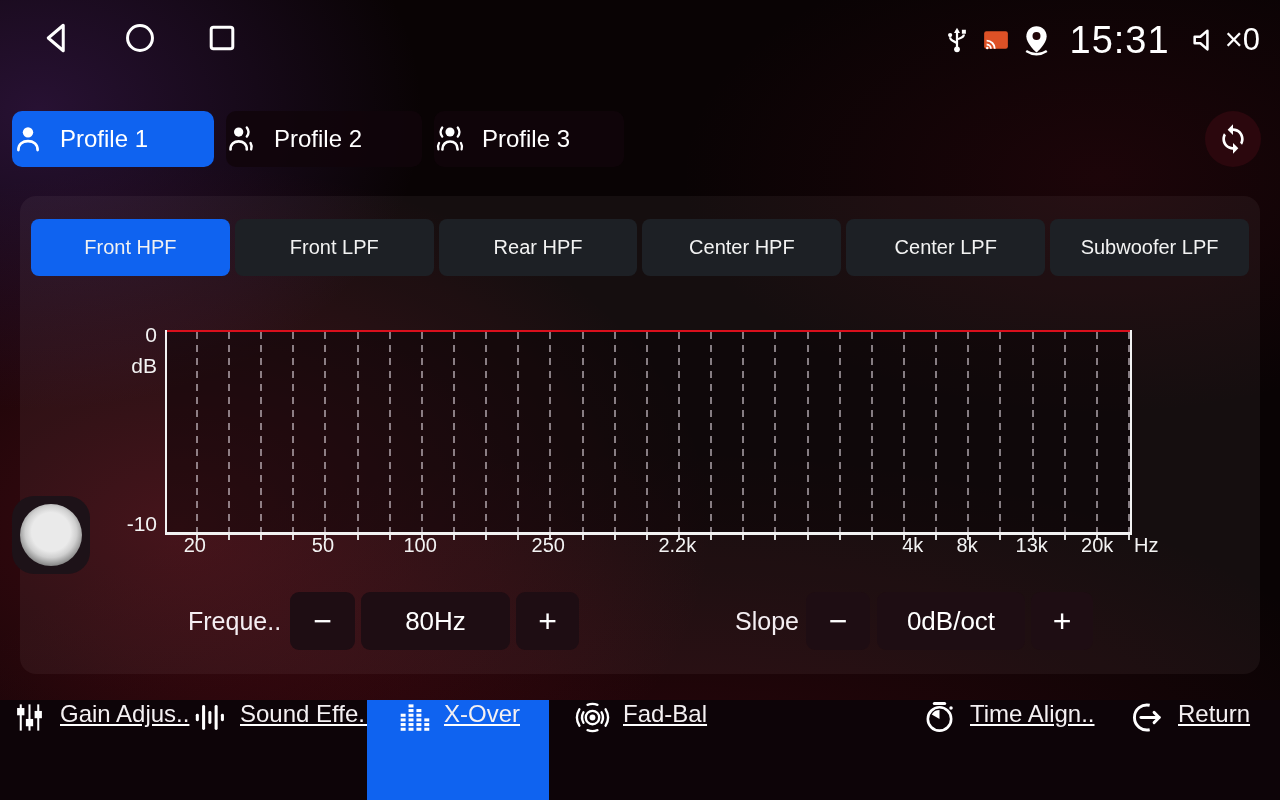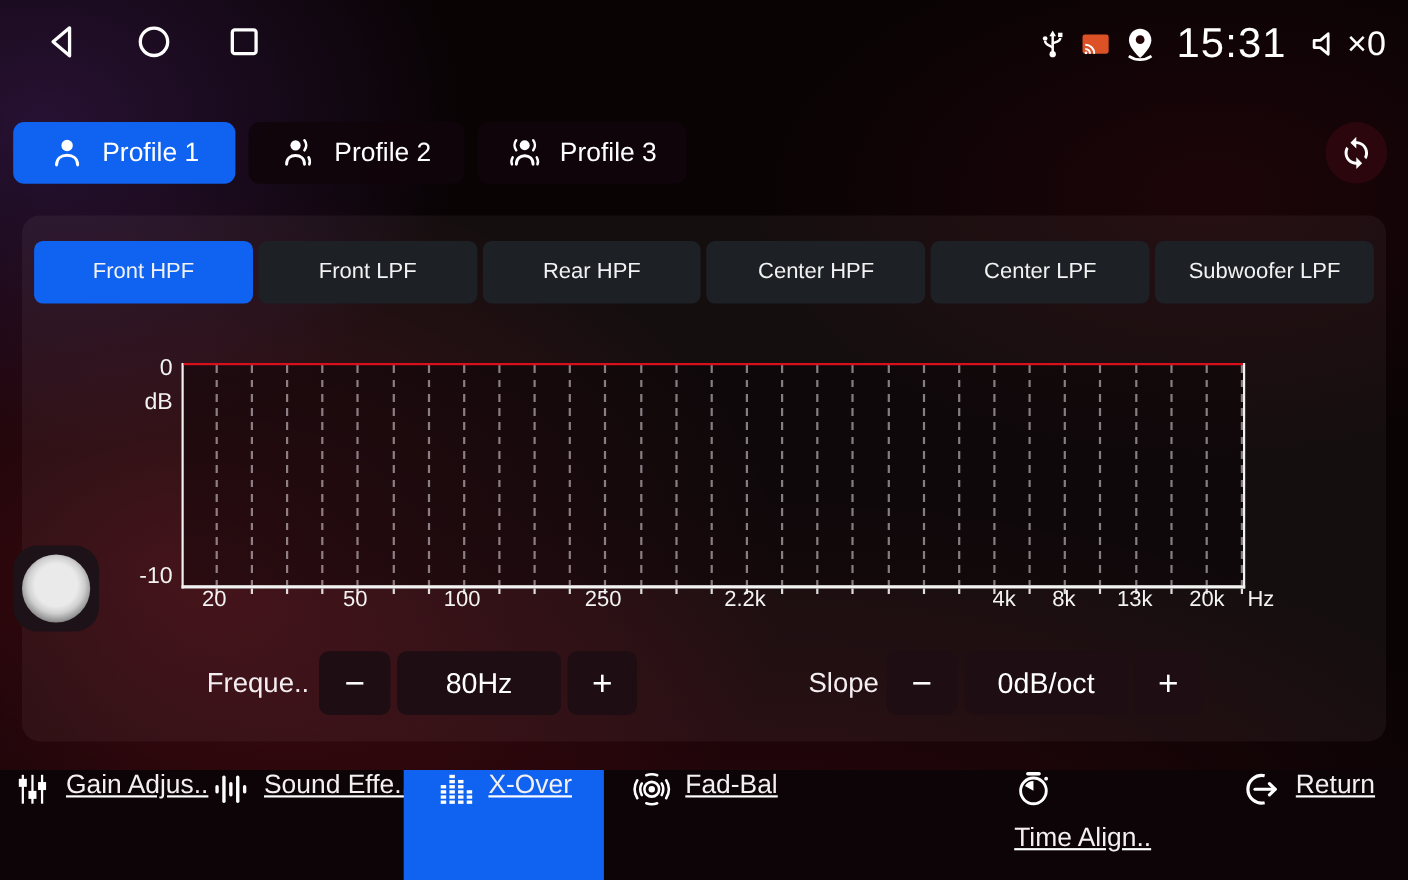--- a/index.html
+++ b/index.html
@@ -20,21 +20,21 @@
   .nav-icon{width:36px;height:36px;}
   .st-right{position:absolute;right:20px;top:12px;height:56px;display:flex;align-items:center;gap:9px;}
   .st-icon{width:30px;height:30px;}
   .st-icon.loc{width:33px;height:33px;}
   .time{font-size:38px;font-weight:400;letter-spacing:1px;margin:0 10px 0 8px;}
   .vol-wrap{display:flex;align-items:center;gap:2px;}
   .vol-icon{width:34px;height:34px;}
   .vol-text{font-size:31px;font-weight:400;}
   
   .profile-row{position:absolute;left:12px;top:111px;height:56px;display:flex;gap:12px;}
-  .profile-tab{display:flex;align-items:center;justify-content:center;gap:16px;height:56px;
+  .profile-tab{display:flex;align-items:center;gap:16px;height:56px;
     border-radius:10px;background:rgba(17,5,10,0.85);cursor:pointer;}
   .profile-tab.active{background:var(--accent);}
   .profile-tab .p-icon{width:32px;height:32px;}
   .profile-tab .p-label{font-size:24px;color:#fff;}
   .refresh-btn{position:absolute;right:19px;top:111px;width:56px;height:56px;border-radius:50%;
     background:#2b070d;display:flex;align-items:center;justify-content:center;cursor:pointer;}
   .refresh-btn .r-icon{width:32px;height:32px;}
   
   .panel{position:absolute;left:20px;top:196px;width:1240px;height:478px;border-radius:16px;
     background:rgba(250,235,245,0.05);}
@@ -347,21 +347,21 @@
             <path d="M5.8 8.4 A7.4 7.4 0 0 0 5.8 15.6"></path>
             <path d="M3 6.4 A10.8 10.8 0 0 0 3 17.6"></path>
             <path d="M18.2 8.4 A7.4 7.4 0 0 1 18.2 15.6"></path>
             <path d="M21 6.4 A10.8 10.8 0 0 1 21 17.6"></path>
             <path d="M8.6 3.3 A9.6 9.6 0 0 1 15.4 3.3"></path>
             <path d="M8.6 20.7 A9.6 9.6 0 0 0 15.4 20.7"></path>
           </svg>
         </span>
         <span class="n-label">Fad-Bal</span>
       </div>
-      <div class="nav-item" style="left: 922px; flex-direction: column;">
+      <div class="nav-item" style="left: 922px;">
         <span class="n-icon">
           <svg viewBox="0 0 24 24">
             <circle cx="12" cy="13" r="8" fill="none" stroke="#fff" stroke-width="1.8"></circle>
             <path d="M8.5 2.4 h7" stroke="#fff" stroke-width="2.2" stroke-linecap="round" fill="none"></path>
             <path d="M12 13 V6.9 A6.1 6.1 0 0 0 6.7 9.9 Z" fill="#fff"></path>
             <circle cx="19.9" cy="5.4" r="1.2" fill="#fff"></circle>
           </svg>
         </span>
         <span class="n-label">Time Align..</span>
       </div>

